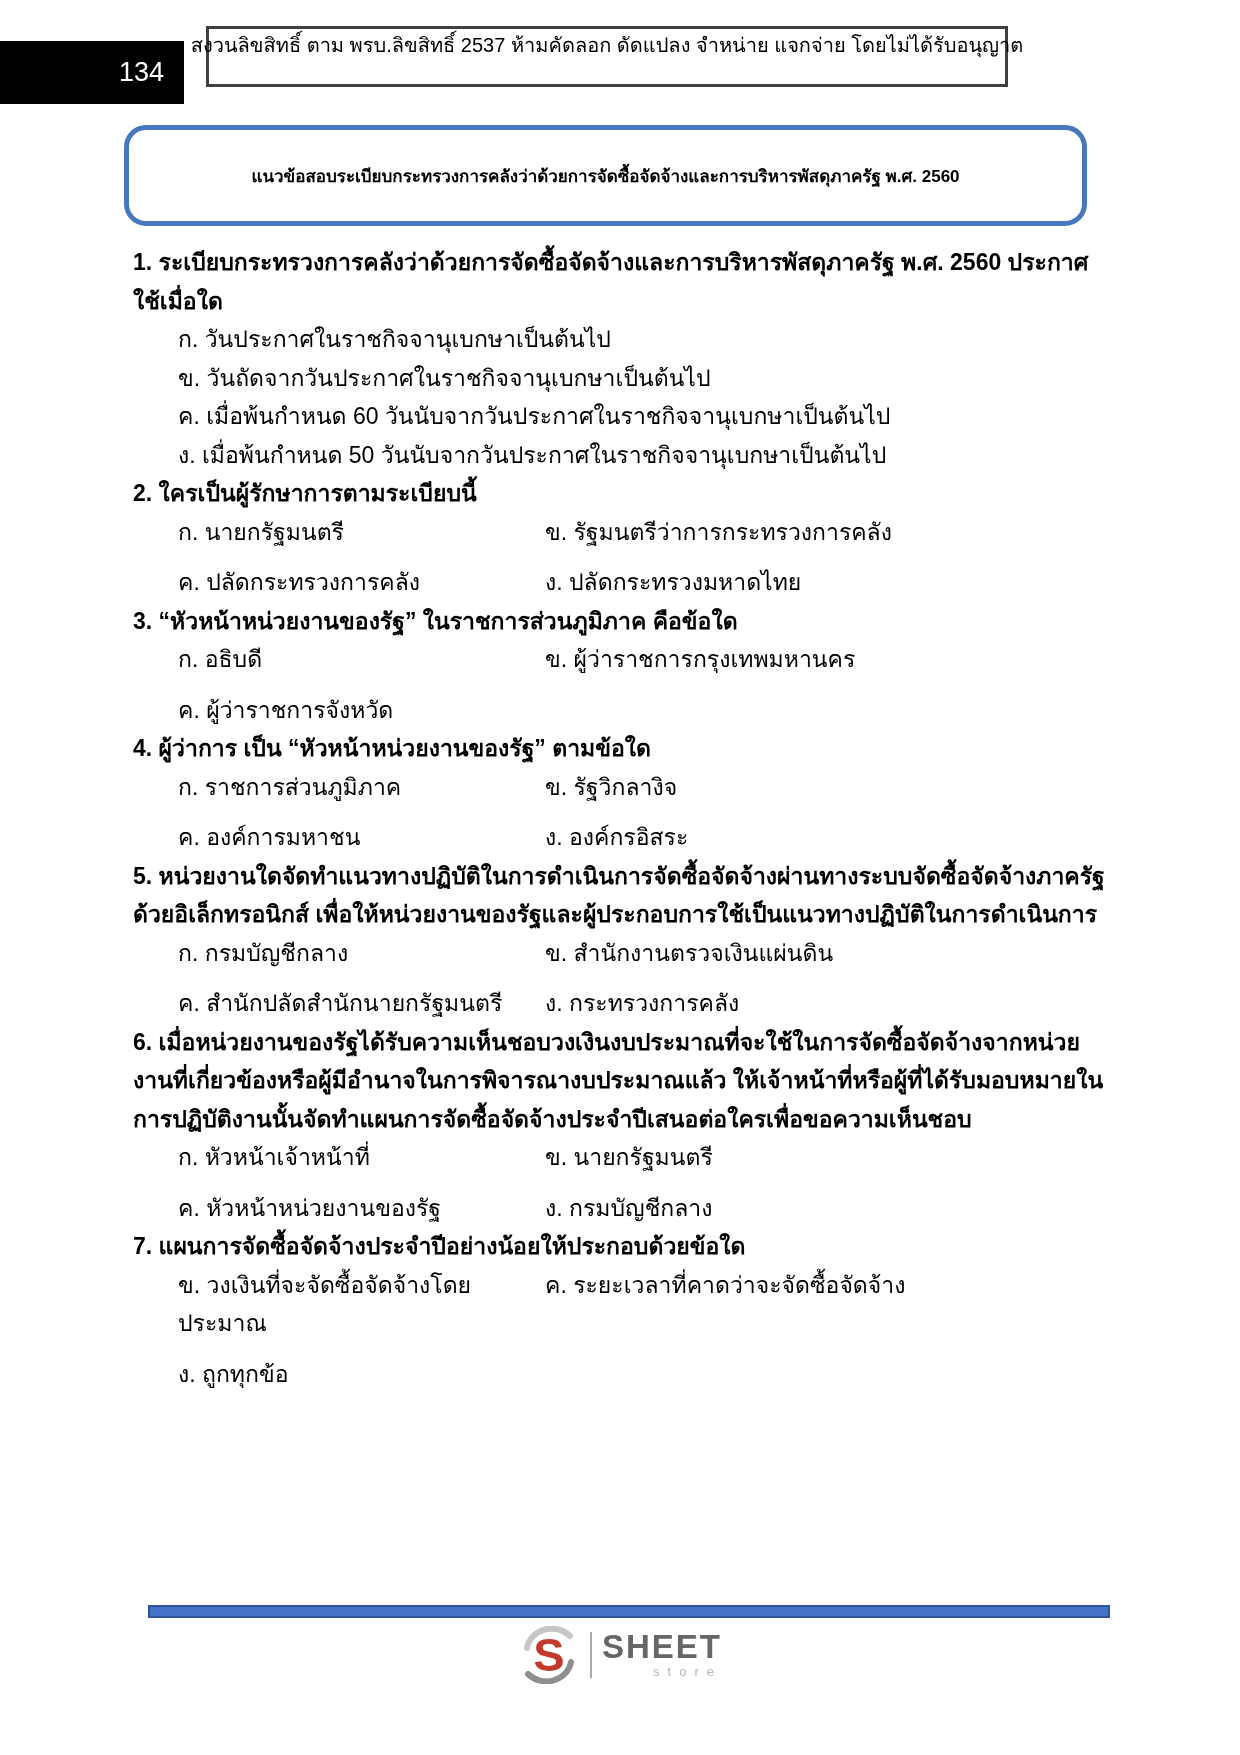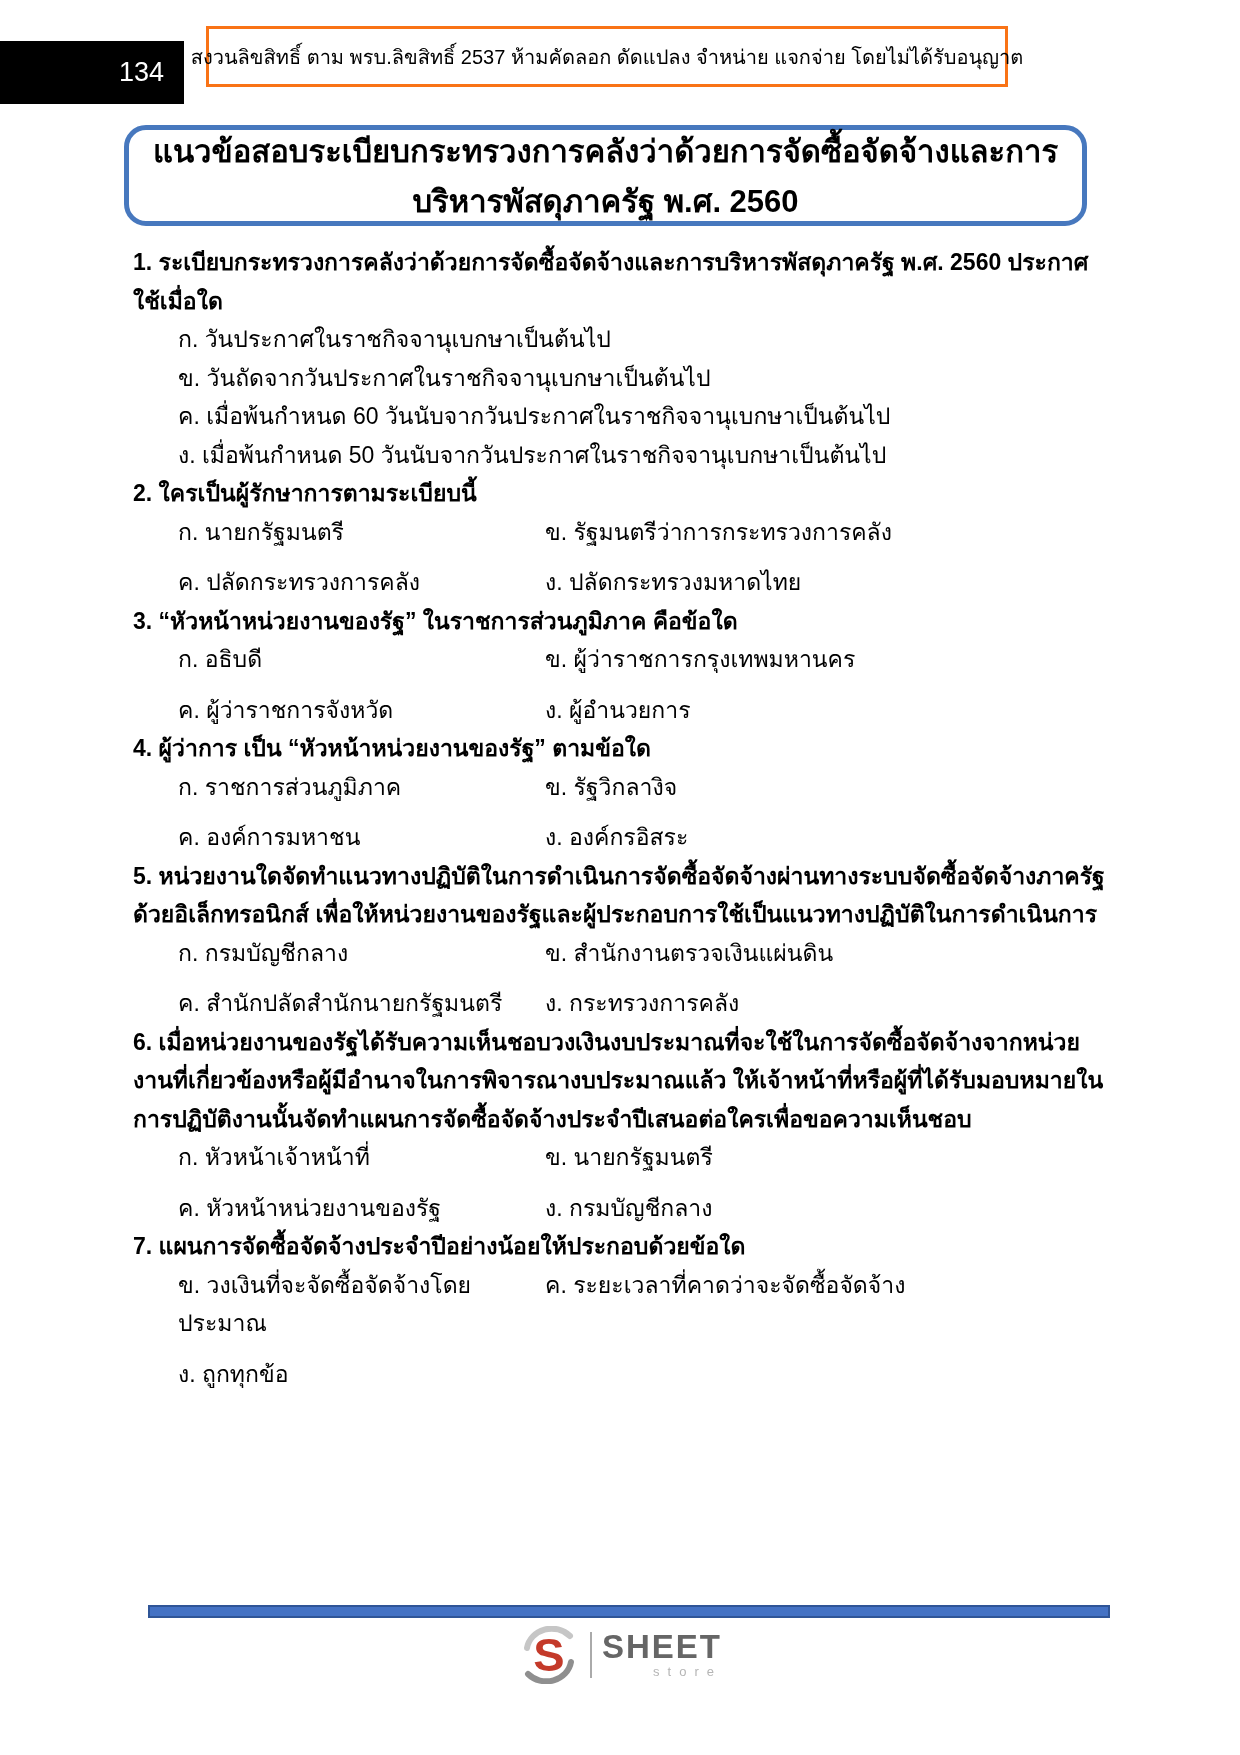--- a/index.html
+++ b/index.html
@@ -10,31 +10,31 @@
 
   
   .page-number-box {
     position:absolute; left:0; top:41px; width:184px; height:63px;
     background:#000; color:#fff; box-sizing:border-box;
     display:flex; align-items:center; justify-content:flex-end;
     padding-right:20px; font-size:27px;
   }
   .copyright-box {
     position:absolute; left:206px; top:26px; width:802px; height:61px;
-    border:3px solid #f97316; box-sizing:border-box;
-    display:flex; align-items:center; justify-content:center;
+    border:3px solid #404040; box-sizing:border-box;
+    display:flex; justify-content:center;
     font-size:20px; white-space:nowrap;
   }
 
   
   .title-box {
     position:absolute; left:124px; top:125px; width:963px; height:101px;
     box-sizing:border-box; border:5px solid #4778BE; border-radius:22px;
     display:flex; align-items:center; justify-content:center; text-align:center;
-    font-size:31px; font-weight:bold; padding:0 22px;
+    font-size:17px; font-weight:bold; padding:0 22px;
   }
 
   
   .content {
     position:absolute; left:133px; top:243px; width:976px;
     font-size:23px; line-height:38.5px;
   }
   .question { margin:0; }
   .q-text { font-weight:bold; }
   .opt-list .opt { padding-left:45px; }
@@ -93,21 +93,20 @@
         <div class="opt">ง. ปลัดกระทรวงมหาดไทย</div>
       </div>
     </div>
 
     <div class="question">
       <div class="q-text">3. “หัวหน้าหน่วยงานของรัฐ” ในราชการส่วนภูมิภาค คือข้อใด</div>
       <div class="opt-grid">
         <div class="opt">ก. อธิบดี</div>
         <div class="opt">ข. ผู้ว่าราชการกรุงเทพมหานคร</div>
         <div class="opt">ค. ผู้ว่าราชการจังหวัด</div>
-        <div class="opt">ง. ผู้อำนวยการ</div>
       </div>
     </div>
 
     <div class="question">
       <div class="q-text">4. ผู้ว่าการ เป็น “หัวหน้าหน่วยงานของรัฐ” ตามข้อใด</div>
       <div class="opt-grid">
         <div class="opt">ก. ราชการส่วนภูมิภาค</div>
         <div class="opt">ข. รัฐวิกลางิจ</div>
         <div class="opt">ค. องค์การมหาชน</div>
         <div class="opt">ง. องค์กรอิสระ</div>

